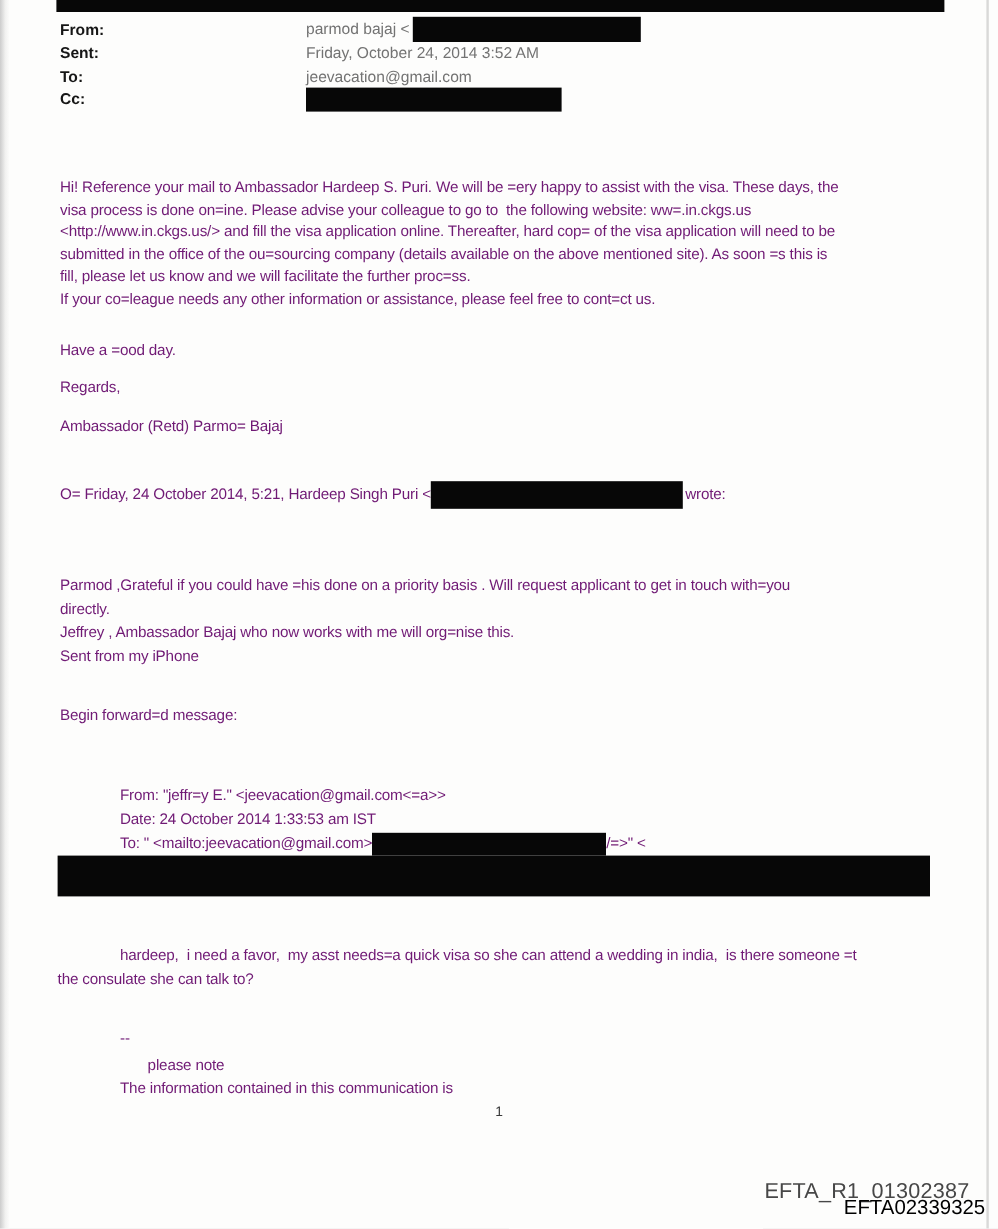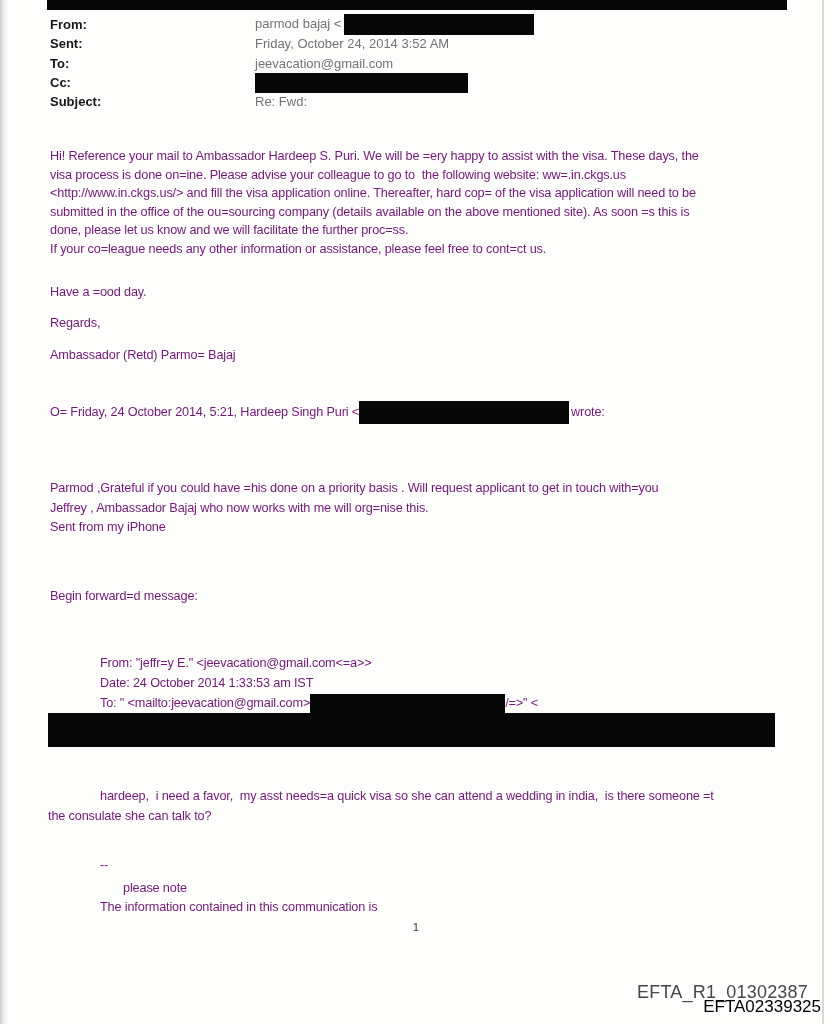--- a/index.html
+++ b/index.html
@@ -93,47 +93,44 @@
       <span class="hdr-value">Friday, October 24, 2014 3:52 AM</span>
     </div>
     <div class="hdr-row">
       <span class="hdr-label">To:</span>
       <span class="hdr-value">jeevacation@gmail.com</span>
     </div>
     <div class="hdr-row">
       <span class="hdr-label">Cc:</span>
       <span class="hdr-value"><span class="redact-inline redact-cc"></span></span>
     </div>
-    <div class="hdr-row">
-      <span class="hdr-label">Subject:</span>
-      <span class="hdr-value">Re: Fwd:</span>
-    </div>
   </div>
 
   <div class="para1 btxt">
     <div class="line">Hi! Reference your mail to Ambassador Hardeep S. Puri. We will be =ery happy to assist with the visa. These days, the</div>
     <div class="line">visa process is done on=ine. Please advise your colleague to go to  the following website: ww=.in.ckgs.us</div>
     <div class="line">&lt;http://www.in.ckgs.us/&gt; and fill the visa application online. Thereafter, hard cop= of the visa application will need to be</div>
     <div class="line">submitted in the office of the ou=sourcing company (details available on the above mentioned site). As soon =s this is</div>
-    <div class="line">done, please let us know and we will facilitate the further proc=ss.</div>
+    <div class="line">fill, please let us know and we will facilitate the further proc=ss.</div>
     <div class="line">If your co=league needs any other information or assistance, please feel free to cont=ct us.</div>
   </div>
 
   <div class="have-day btxt line">Have a =ood day.</div>
   <div class="regards btxt line">Regards,</div>
   <div class="signature btxt line">Ambassador (Retd) Parmo= Bajaj</div>
 
   <div class="reply-attr btxt">
     <span>O= Friday, 24 October 2014, 5:21, Hardeep Singh Puri &lt;</span>
     <span class="redact-inline redact-attr"></span>
     <span class="suffix">wrote:</span>
   </div>
 
   <div class="reply-quote btxt">
     <div class="line">Parmod ,Grateful if you could have =his done on a priority basis . Will request applicant to get in touch with=you</div>
+    <div class="line">directly.</div>
     <div class="line">Jeffrey , Ambassador Bajaj who now works with me will org=nise this.</div>
     <div class="line">Sent from my iPhone</div>
   </div>
 
   <div class="begin-fwd btxt line">Begin forward=d message:</div>
 
   <div class="fwd-hdr btxt">
     <div class="line">From: "jeffr=y E." &lt;jeevacation@gmail.com&lt;=a&gt;&gt;</div>
     <div class="line">Date: 24 October 2014 1:33:53 am IST</div>
     <div class="fwd-to">

